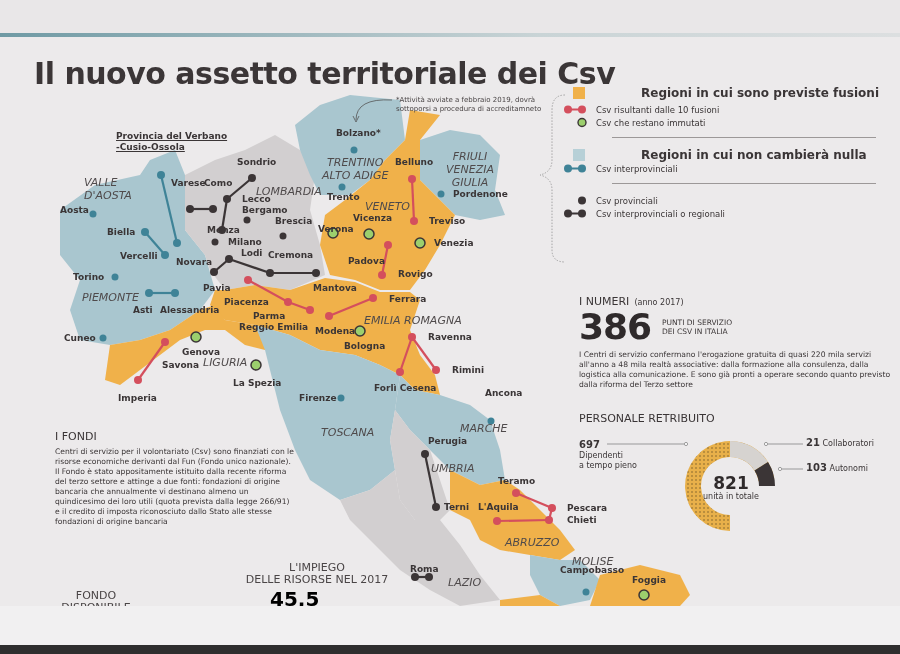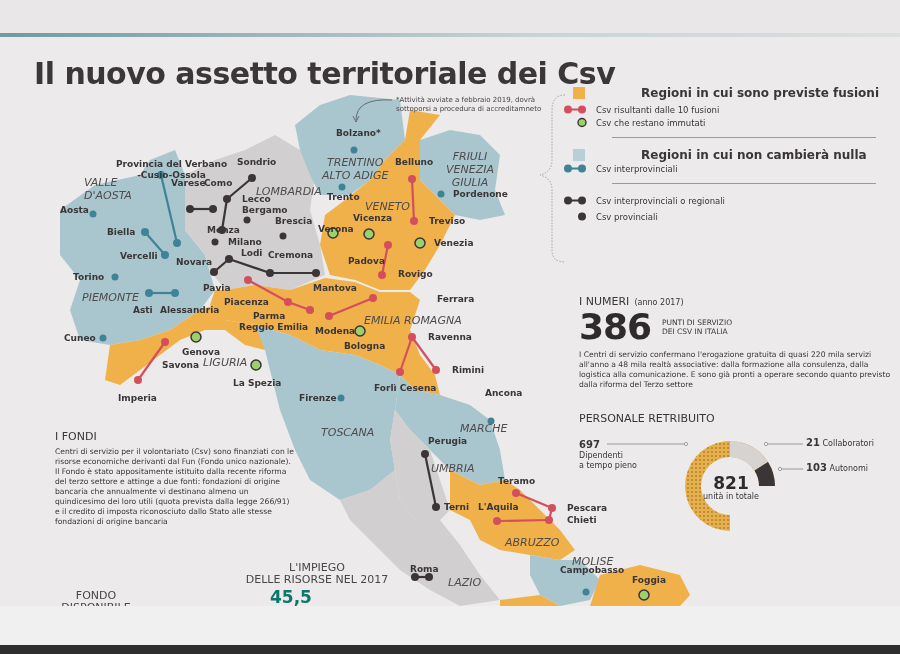--- a/index.html
+++ b/index.html
@@ -21,21 +21,21 @@
   .lg-sep{height:1px;background:#9c9898;margin:8px 0 10px 52px;width:264px;}
   .numeri{position:absolute;left:579px;top:290px;}
   .num-h{font-size:11px;color:#3a3536;}
   .big{position:absolute;left:579px;top:306px;font-size:36px;font-weight:bold;color:#2f2a2b;letter-spacing:-1px;}
   .big-cap{position:absolute;left:662px;top:318px;font-size:7.5px;color:#3a3536;line-height:9px;}
   .num-body{position:absolute;left:579px;top:350px;width:320px;font-size:7.6px;color:#3a3536;line-height:10px;}
   .pers-h{position:absolute;left:579px;top:412px;font-size:11px;color:#3a3536;}
   .fondi-h{position:absolute;left:55px;top:430px;font-size:11px;color:#3a3536;}
   .fondi-b{position:absolute;left:55px;top:447px;width:240px;font-size:7.6px;color:#3a3536;line-height:10px;}
   .impiego{position:absolute;left:226px;top:562px;font-size:11px;color:#4a4546;text-align:center;width:182px;line-height:12px;}
-  .impiego-v{position:absolute;left:270px;top:587px;font-size:17px;font-weight:bold;color:#0f766e;}
+  .impiego-v{position:absolute;left:270px;top:587px;font-size:20px;font-weight:bold;color:#000000;}
   .fondo{position:absolute;left:58px;top:590px;font-size:11px;color:#4a4546;text-align:center;width:76px;line-height:12px;}
   .donut-lbl{position:absolute;font-size:8px;color:#3a3536;line-height:10px;}
   .donut-lbl b{font-size:10px;}
   .center-v{position:absolute;left:696px;top:473px;width:70px;text-align:center;font-size:17px;font-weight:bold;color:#2f2a2b;}
   .center-c{position:absolute;left:690px;top:492px;width:82px;text-align:center;font-size:8px;color:#3a3536;}
 </style>
 </head>
 <body>
 
 <div class="paper"></div>
@@ -213,21 +213,21 @@
 <div class="reg" style="left:365px;top:200px;">VENETO</div>
 <div class="reg" style="left:203px;top:356px;">LIGURIA</div>
 <div class="reg" style="left:364px;top:314px;">EMILIA ROMAGNA</div>
 <div class="reg" style="left:321px;top:426px;">TOSCANA</div>
 <div class="reg" style="left:460px;top:422px;">MARCHE</div>
 <div class="reg" style="left:431px;top:462px;">UMBRIA</div>
 <div class="reg" style="left:505px;top:536px;">ABRUZZO</div>
 <div class="reg" style="left:572px;top:555px;">MOLISE</div>
 <div class="reg" style="left:448px;top:576px;">LAZIO</div>
 
-<div class="lbl" style="left:116px;top:159px;text-align:center;line-height:11px;">
+<div class="lbl" style="left:116px;top:131px;text-align:left;line-height:11px;text-decoration:underline;">
     <div>Provincia del Verbano</div>
     <div>-Cusio-Ossola</div>
   </div>
 <div class="lbl" style="left:60px;top:205px;">Aosta</div>
 <div class="lbl" style="left:107px;top:227px;">Biella</div>
 <div class="lbl" style="left:120px;top:251px;">Vercelli</div>
 <div class="lbl" style="left:176px;top:257px;">Novara</div>
 <div class="lbl" style="left:73px;top:272px;">Torino</div>
 <div class="lbl" style="left:133px;top:305px;">Asti</div>
 <div class="lbl" style="left:160px;top:305px;">Alessandria</div>
@@ -251,21 +251,21 @@
 <div class="lbl" style="left:353px;top:213px;">Vicenza</div>
 <div class="lbl" style="left:318px;top:224px;">Verona</div>
 <div class="lbl" style="left:429px;top:216px;">Treviso</div>
 <div class="lbl" style="left:434px;top:238px;">Venezia</div>
 <div class="lbl" style="left:348px;top:256px;">Padova</div>
 <div class="lbl" style="left:398px;top:269px;">Rovigo</div>
 <div class="lbl" style="left:224px;top:297px;">Piacenza</div>
 <div class="lbl" style="left:253px;top:311px;">Parma</div>
 <div class="lbl" style="left:239px;top:322px;">Reggio Emilia</div>
 <div class="lbl" style="left:315px;top:326px;">Modena</div>
-<div class="lbl" style="left:389px;top:294px;margin-left:48px;">Ferrara</div>
+<div class="lbl" style="left:389px;top:294px;">Ferrara</div>
 <div class="lbl" style="left:344px;top:341px;">Bologna</div>
 <div class="lbl" style="left:428px;top:332px;">Ravenna</div>
 <div class="lbl" style="left:452px;top:365px;">Rimini</div>
 <div class="lbl" style="left:374px;top:383px;">Forlì Cesena</div>
 <div class="lbl" style="left:182px;top:347px;">Genova</div>
 <div class="lbl" style="left:162px;top:360px;">Savona</div>
 <div class="lbl" style="left:118px;top:393px;">Imperia</div>
 <div class="lbl" style="left:233px;top:378px;">La Spezia</div>
 <div class="lbl" style="left:299px;top:393px;">Firenze</div>
 <div class="lbl" style="left:485px;top:388px;">Ancona</div>
@@ -307,33 +307,33 @@
   </div>
   <div class="lg-item">
     <div class="lg-sym"><svg width="36" height="13">
           <line x1="8" y1="6.5" x2="22" y2="6.5" stroke="#3f8397" stroke-width="2"></line>
           <circle cx="8" cy="6.5" r="4" fill="#3f8397"></circle>
           <circle cx="22" cy="6.5" r="4" fill="#3f8397"></circle>
         </svg></div>
     <span>Csv interprovinciali</span>
   </div>
   <div class="lg-sep"></div>
+  <div class="lg-item" style="margin-top:3px;">
+    <div class="lg-sym"><svg width="36" height="13">
+          <circle cx="22" cy="6.5" r="4" fill="#3b3536"></circle>
+        </svg></div>
+    <span>Csv provinciali</span>
+  </div>
   <div class="lg-item">
     <div class="lg-sym"><svg width="36" height="13">
           <line x1="8" y1="6.5" x2="22" y2="6.5" stroke="#3b3536" stroke-width="2"></line>
           <circle cx="8" cy="6.5" r="4" fill="#3b3536"></circle>
           <circle cx="22" cy="6.5" r="4" fill="#3b3536"></circle>
         </svg></div>
     <span>Csv interprovinciali o regionali</span>
-  </div>
-  <div class="lg-item" style="margin-top:3px;">
-    <div class="lg-sym"><svg width="36" height="13">
-          <circle cx="22" cy="6.5" r="4" fill="#3b3536"></circle>
-        </svg></div>
-    <span>Csv provinciali</span>
   </div>
 </div>
 
 <div class="numeri">
   <span class="num-h">I NUMERI</span>
   <span style="font-size:8px;">(anno 2017)</span>
 </div>
 <div class="big">386</div>
 <div class="big-cap">
     <div>PUNTI DI SERVIZIO</div>

